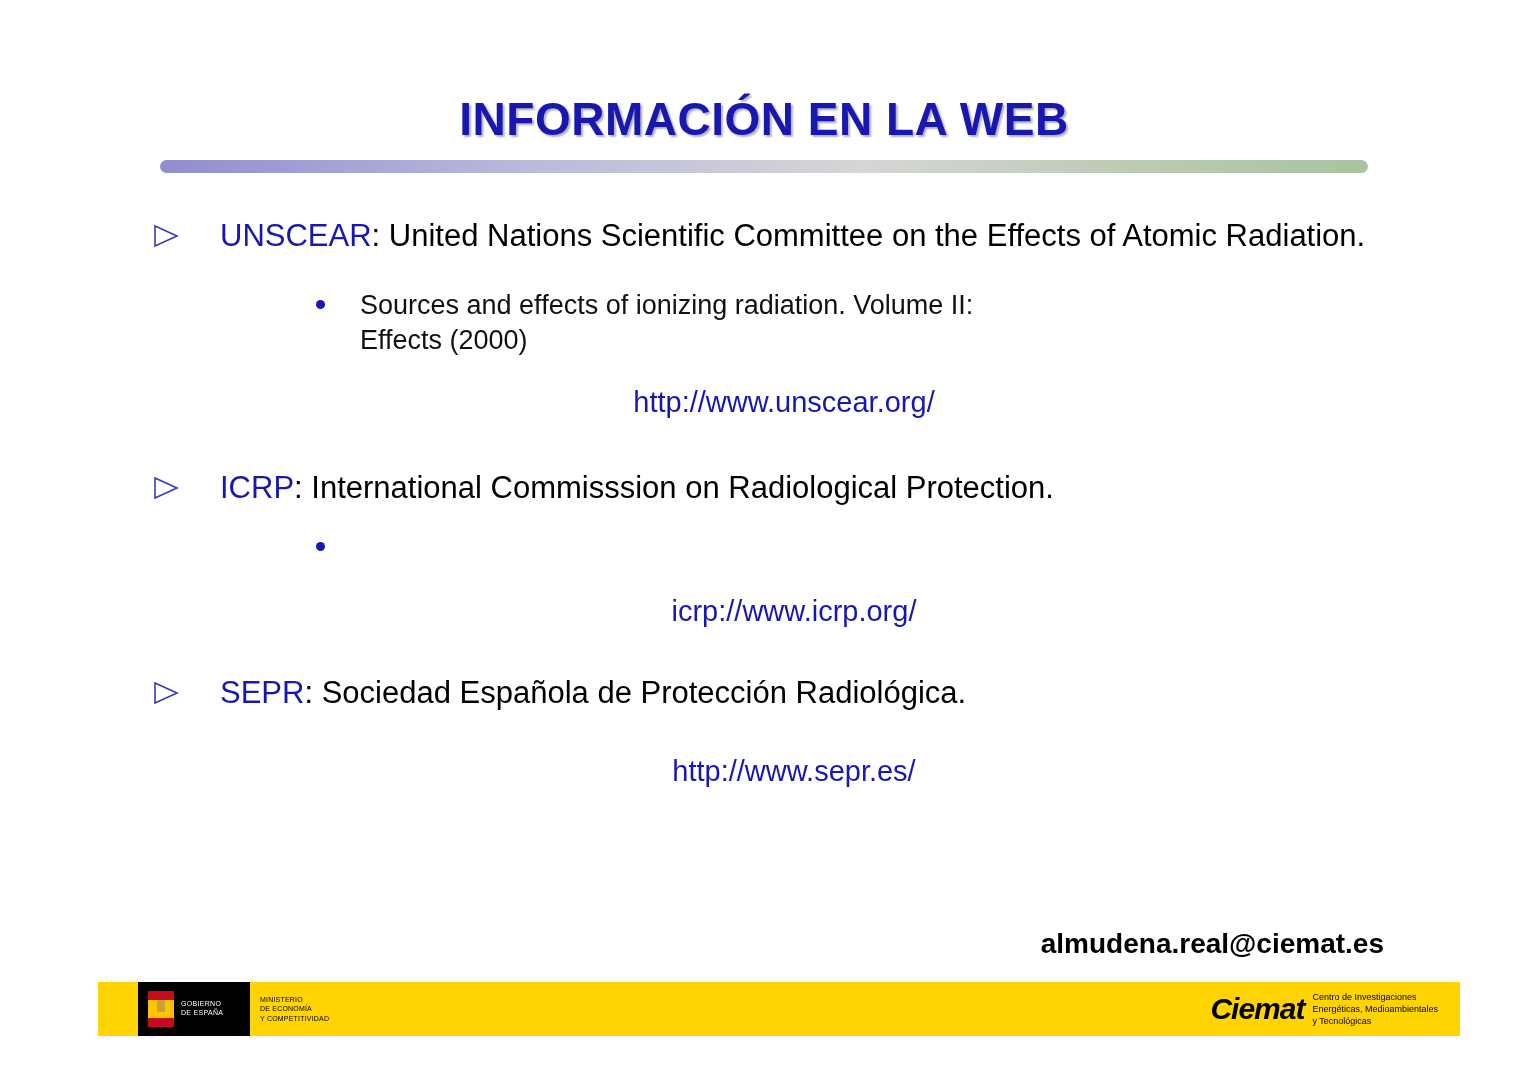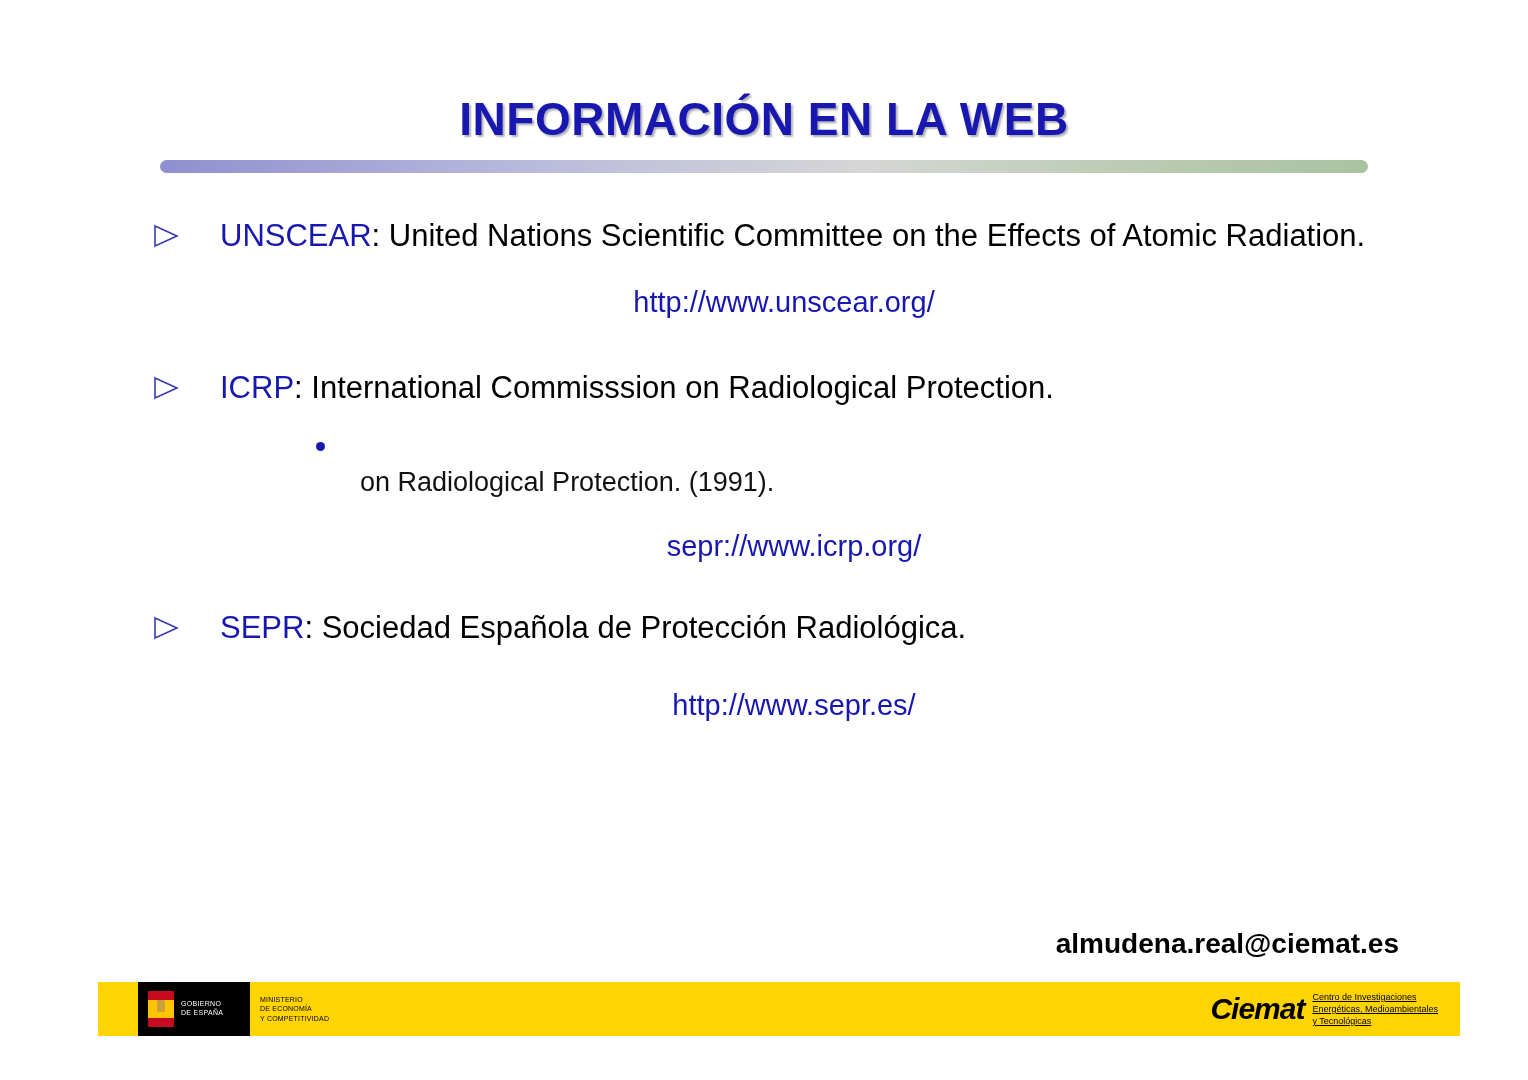--- a/index.html
+++ b/index.html
@@ -96,21 +96,21 @@
 
   .url {
     font-size: 29px;
     color: #1818b0;
     text-align: center;
     padding-left: 60px;
   }
 
   .email {
     position: absolute;
-    right: 129px;
+    right: 144px;
     top: 928px;
     font-size: 28px;
     font-weight: bold;
     color: #000000;
   }
 
   
   .footer {
     position: absolute;
     left: 98px;
@@ -169,21 +169,20 @@
     font-style: italic;
     letter-spacing: -1px;
     color: #000000;
     margin-right: 8px;
   }
   .ciemat-text {
     font-size: 9px;
     line-height: 1.35;
     color: #000000;
     margin-right: 22px;
-    text-decoration: underline;
   }
 </style>
 </head>
 <body>
 
 <div class="slide">
 
   <div class="title">INFORMACIÓN EN LA WEB</div>
   <div class="title-rule"></div>
 
@@ -191,40 +190,44 @@
 
     <div class="lvl1" style="margin-top:0;">
       <span class="tri-wrap">
         <svg width="28" height="26" viewBox="0 0 28 26">
             <polygon points="3,3 25,13 3,23" fill="#ffffff" stroke="#3a3ab0" stroke-width="1.6"></polygon>
           </svg>
       </span>
       <span class="kw">UNSCEAR</span><span>: United Nations Scientific Committee on the Effects of Atomic Radiation.</span>
     </div>
 
+    <div class="lvl2" style="margin-top:30px;">
+      <span class="dot"></span>
+      <span>Sources and effects of ionizing radiation. Volume II:</span><br>
+      <span>Effects (2000)</span>
+    </div>
 
 
     <div class="url" style="margin-top:28px;padding-left:40px;">http://www.unscear.org/</div>
 
     <div class="lvl1 nojustify" style="margin-top:48px;">
       <span class="tri-wrap">
         <svg width="28" height="26" viewBox="0 0 28 26">
             <polygon points="3,3 25,13 3,23" fill="#ffffff" stroke="#3a3ab0" stroke-width="1.6"></polygon>
           </svg>
       </span>
       <span class="kw">ICRP</span><span>: International Commisssion on Radiological Protection.</span>
     </div>
 
     <div class="lvl2" style="margin-top:20px;">
       <span class="dot"></span>
       <br>
-      <span>on Radiological Protection. (1991).</span>
-    </div>
-
-    <div class="url" style="margin-top:30px;">sepr://www.icrp.org/</div>
+    </div>
+
+    <div class="url" style="margin-top:30px;">icrp://www.icrp.org/</div>
 
     <div class="lvl1 nojustify" style="margin-top:44px;">
       <span class="tri-wrap">
         <svg width="28" height="26" viewBox="0 0 28 26">
             <polygon points="3,3 25,13 3,23" fill="#ffffff" stroke="#3a3ab0" stroke-width="1.6"></polygon>
           </svg>
       </span>
       <span class="kw">SEPR</span><span>: Sociedad Española de Protección Radiológica.</span>
     </div>
 

